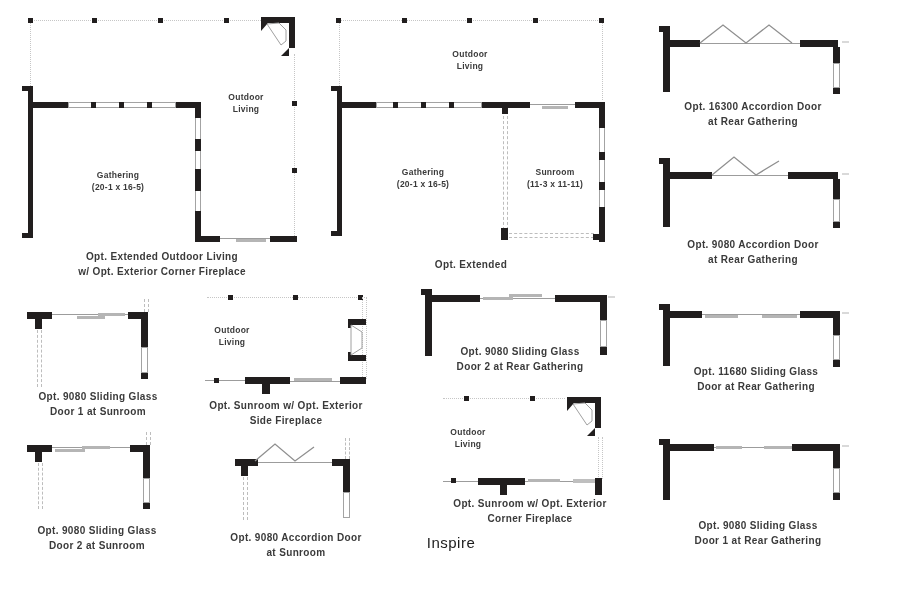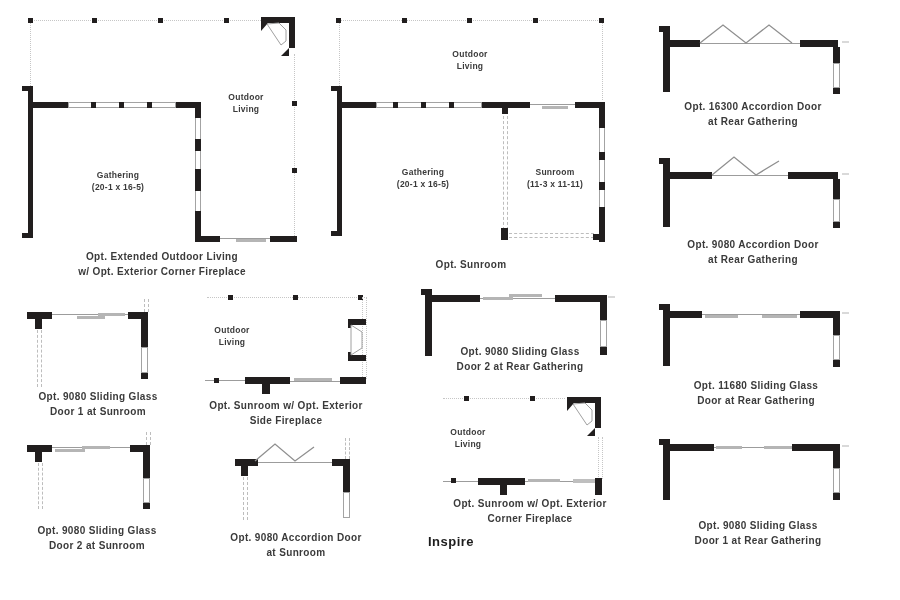--- a/index.html
+++ b/index.html
@@ -16,21 +16,21 @@
   .tl{position:absolute;height:1px;background:var(--track,#9c9c9c);}
   .panel{position:absolute;height:3px;background:var(--panel,#b5b5b5);}
   .grayseg{position:absolute;background:#bfbfbf;}
   .faint{position:absolute;background:#d9d9d9;}
   .room-label{position:absolute;transform:translateX(-50%);text-align:center;
     font-size:8.5px;font-weight:bold;letter-spacing:.25px;color:var(--text,#3a3a3a);
     line-height:12px;white-space:pre-line;}
   .caption{position:absolute;transform:translateX(-50%);text-align:center;
     font-size:10px;font-weight:bold;letter-spacing:.35px;color:var(--text,#3a3a3a);
     line-height:14.8px;white-space:pre-line;}
-  .title1{position:absolute;transform:translateX(-50%);font-size:13px;font-weight:bold;
+  .title1{position:absolute;transform:translateX(-50%);font-size:15px;font-weight:normal;
     letter-spacing:.5px;color:var(--title,#1c1c1c);}
   .title2{position:absolute;transform:translateX(-50%);font-size:16px;font-weight:bold;
     letter-spacing:.3px;color:var(--title,#1c1c1c);}
   svg.icon{position:absolute;}
 </style>
 </head>
 <body>
 
 <div class="sheet">
 
@@ -111,21 +111,21 @@
     <i class="w" style="left:599px;top:207px;width:6px;height:35px;"></i>
     <i class="dashx" style="left:509px;top:233px;width:85px;"></i>
     <i class="dashx" style="left:509px;top:237px;width:85px;"></i>
     <i class="w" style="left:593px;top:234px;width:8px;height:6px;"></i>
     <div class="room-label" style="left:470px;top:48px;">Outdoor
 Living</div>
     <div class="room-label" style="left:423px;top:166px;">Gathering
 (20-1 x 16-5)</div>
     <div class="room-label" style="left:555px;top:166px;">Sunroom
 (11-3 x 11-11)</div>
-    <div class="caption" style="left:471px;top:258px;">Opt. Sunroom</div>
+    <div class="caption" style="left:471px;top:258px;">Opt. Extended</div>
   </section>
 
   
   <section class="plan">
     <i class="w" style="left:659px;top:26px;width:11px;height:6px;"></i>
     <i class="w" style="left:663px;top:26px;width:7px;height:66px;"></i>
     <i class="w" style="left:670px;top:40px;width:30px;height:7px;"></i>
     <i class="tl" style="left:700px;top:43px;width:100px;"></i>
     <svg class="icon" style="left:698px;top:22px;" width="96" height="23" viewBox="0 0 96 23">
       <polyline points="2,21 25,3 48,21 71,3 94,21" fill="none" stroke="#8f8f8f" stroke-width="1.3"></polyline>
@@ -227,21 +227,21 @@
     <i class="w" style="left:663px;top:304px;width:7px;height:62px;"></i>
     <i class="w" style="left:670px;top:311px;width:32px;height:7px;"></i>
     <i class="tl" style="left:702px;top:314px;width:98px;"></i>
     <i class="panel" style="left:705px;top:315px;width:33px;"></i>
     <i class="panel" style="left:762px;top:315px;width:35px;"></i>
     <i class="w" style="left:800px;top:311px;width:40px;height:7px;"></i>
     <i class="w" style="left:833px;top:318px;width:7px;height:17px;"></i>
     <i class="win" style="left:833px;top:335px;width:7px;height:25px;"></i>
     <i class="w" style="left:833px;top:360px;width:7px;height:7px;"></i>
     <i class="faint" style="left:842px;top:312px;width:7px;height:2px;"></i>
-    <div class="caption" style="left:756px;top:379px;">Opt. 11680 Sliding Glass
+    <div class="caption" style="left:756px;top:365px;">Opt. 11680 Sliding Glass
 Door at Rear Gathering</div>
   </section>
 
   
   <section class="plan">
     <i class="w" style="left:27px;top:445px;width:25px;height:7px;"></i>
     <i class="w" style="left:35px;top:452px;width:7px;height:10px;"></i>
     <i class="dashy" style="left:38px;top:463px;height:46px;"></i>
     <i class="dashy" style="left:42px;top:463px;height:46px;"></i>
     <i class="tl" style="left:52px;top:447px;width:78px;"></i>

